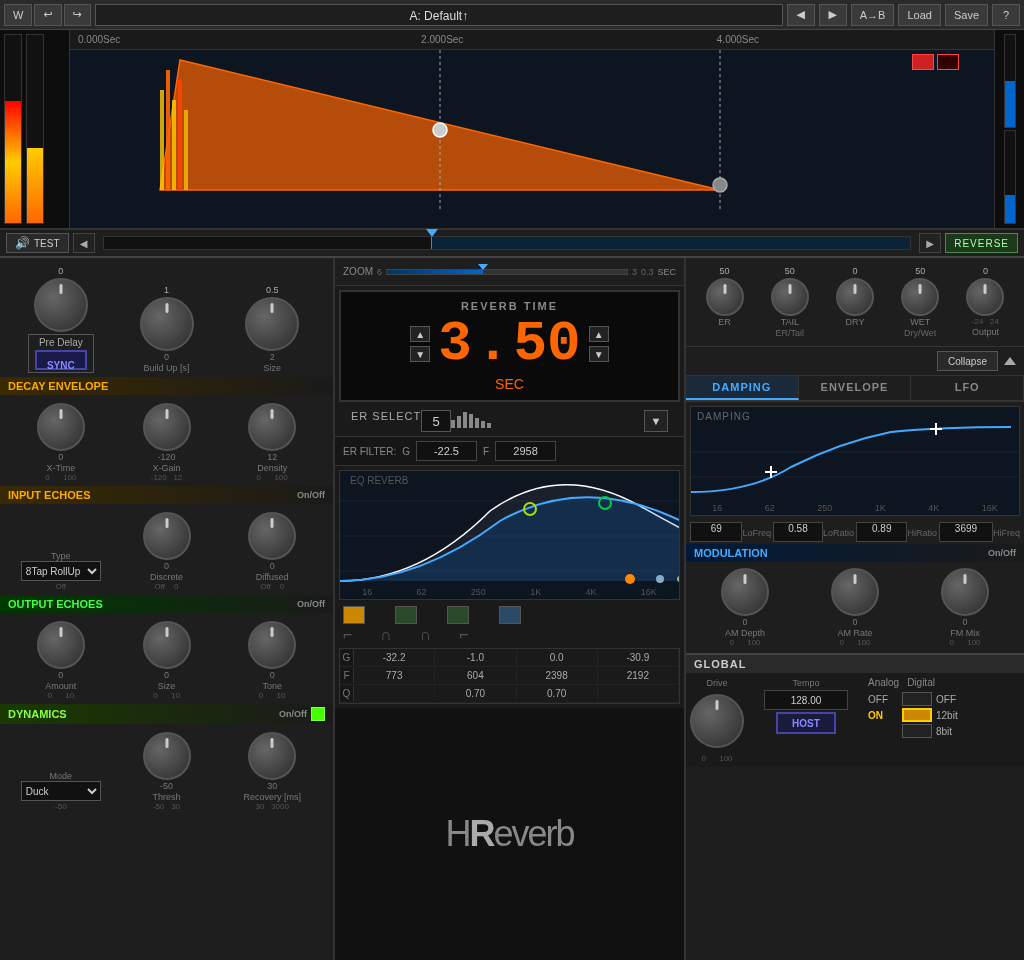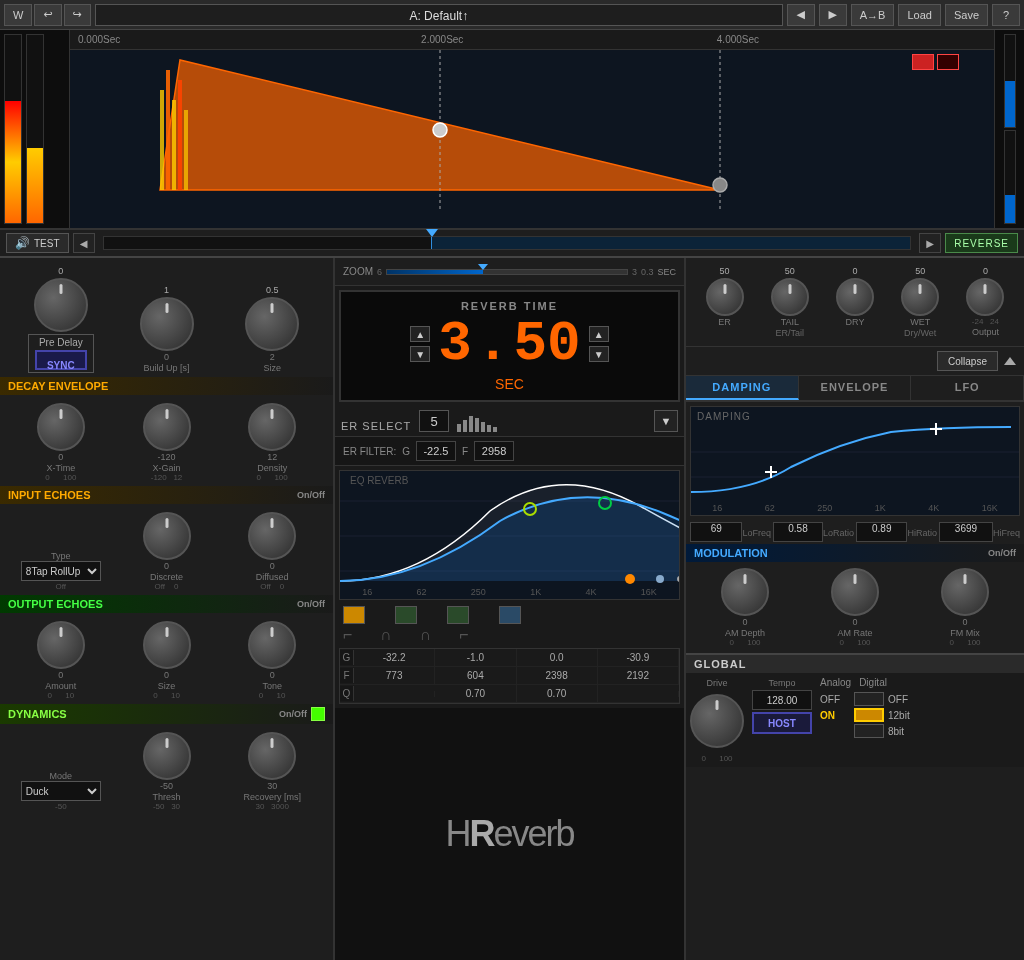--- a/index.html
+++ b/index.html
@@ -420,23 +420,22 @@
     }
     .reverb-sec-label {
       font-size: 14px;
       color: #ff6600;
       margin-top: 4px;
     }
 
     
     .er-select-row {
       display: flex;
-      align-items: flex-end;
-      padding: 4px 6px;
-      gap: 8px;
+      align-items: flex-start;
+      padding: 4px 16px;
       background: #1a1a1a;
       border-bottom: 1px solid #333;
     }
     .er-label { color: #aaa; font-size: 11px; letter-spacing: 1px; }
     .er-value {
       background: #111;
       border: 1px solid #555;
       color: #ccc;
       width: 30px;
       height: 22px;
@@ -474,21 +473,21 @@
       padding: 4px 8px;
       gap: 6px;
       background: #161616;
       border-bottom: 1px solid #333;
     }
     .eq-filter-label { color: #888; font-size: 10px; }
     .eq-input {
       background: #111;
       border: 1px solid #444;
       color: #ccc;
-      width: 40px;
+      width: 61px;
       height: 20px;
       text-align: center;
       font-size: 11px;
     }
 
     
     .eq-reverb-graph {
       background: #0d1520;
       border: 1px solid #333;
       margin: 4px;
@@ -729,33 +728,33 @@
       background: #2a2a2a;
       color: #ccc;
       font-size: 11px;
       font-weight: bold;
       padding: 3px 8px;
       letter-spacing: 1px;
     }
     .global-content {
       display: flex;
       padding: 4px;
-      gap: 8px;
+      gap: 20px;
     }
     .global-knob-group {
       display: flex;
       flex-direction: column;
       align-items: center;
       gap: 2px;
     }
     .global-input {
       background: #111;
       border: 1px solid #444;
       color: #ccc;
-      width: 60px;
+      width: 84px;
       height: 20px;
       text-align: center;
       font-size: 10px;
     }
     .global-btn {
       background: #1a1a3a;
       border: 2px solid #4444aa;
       color: #8888ff;
       height: 22px;
       width: 60px;

